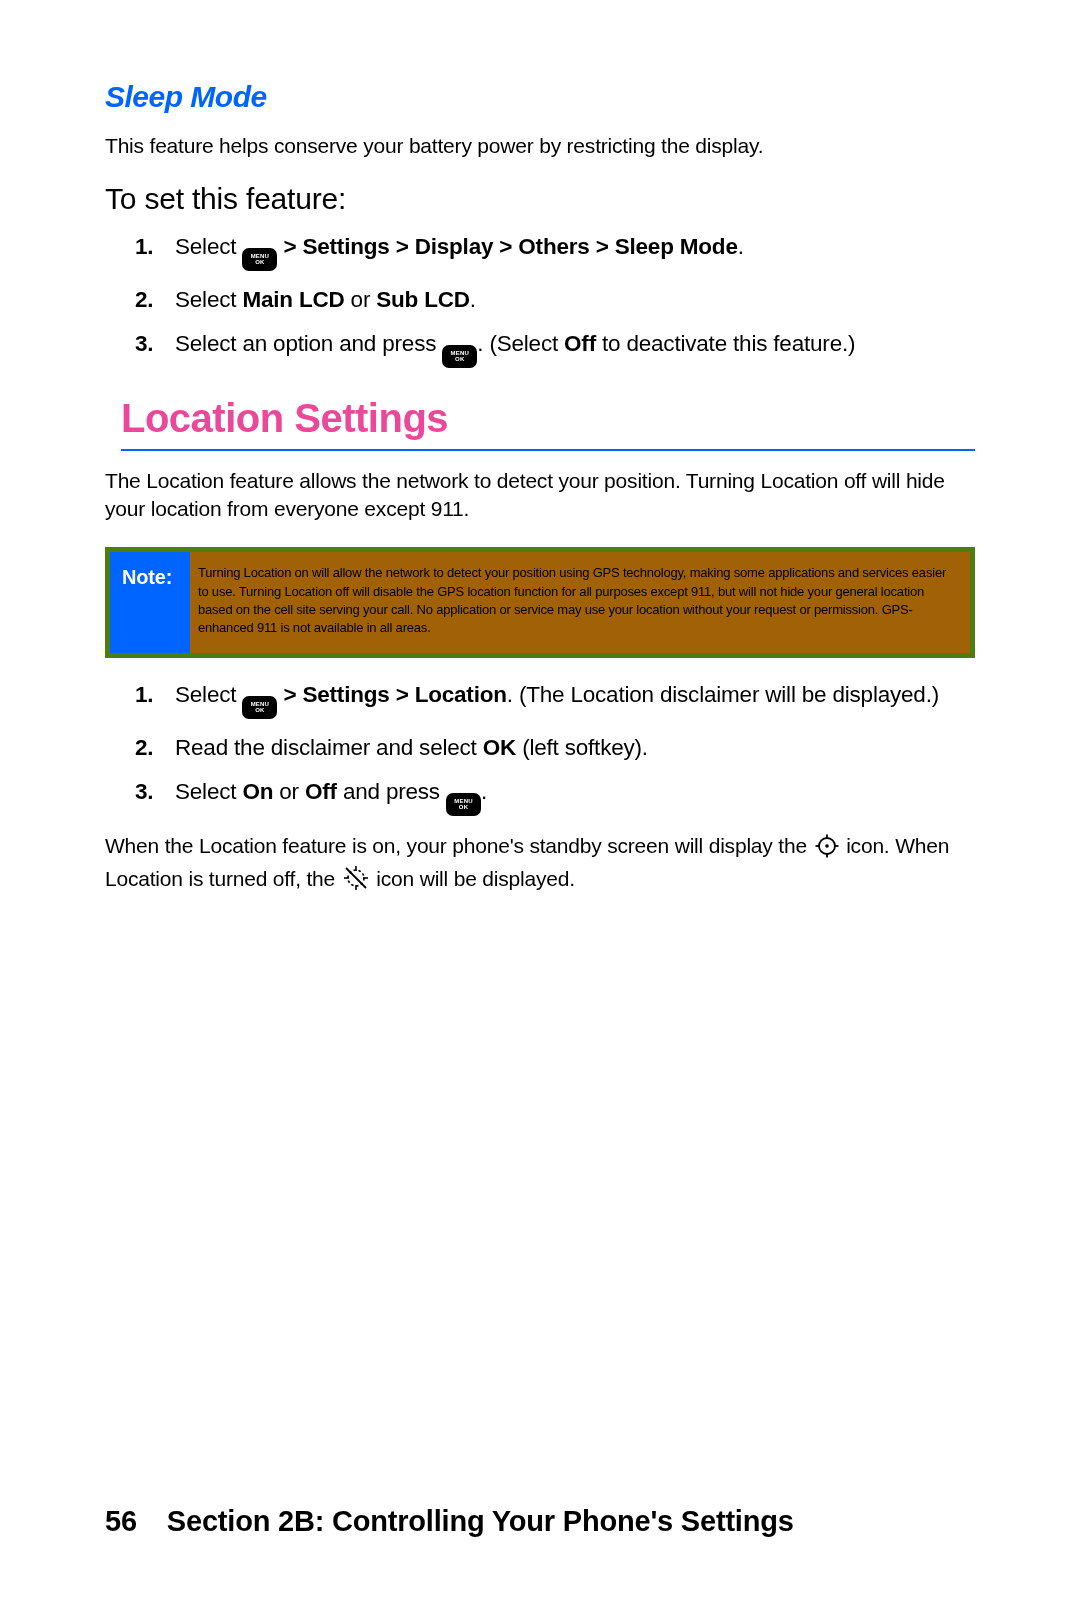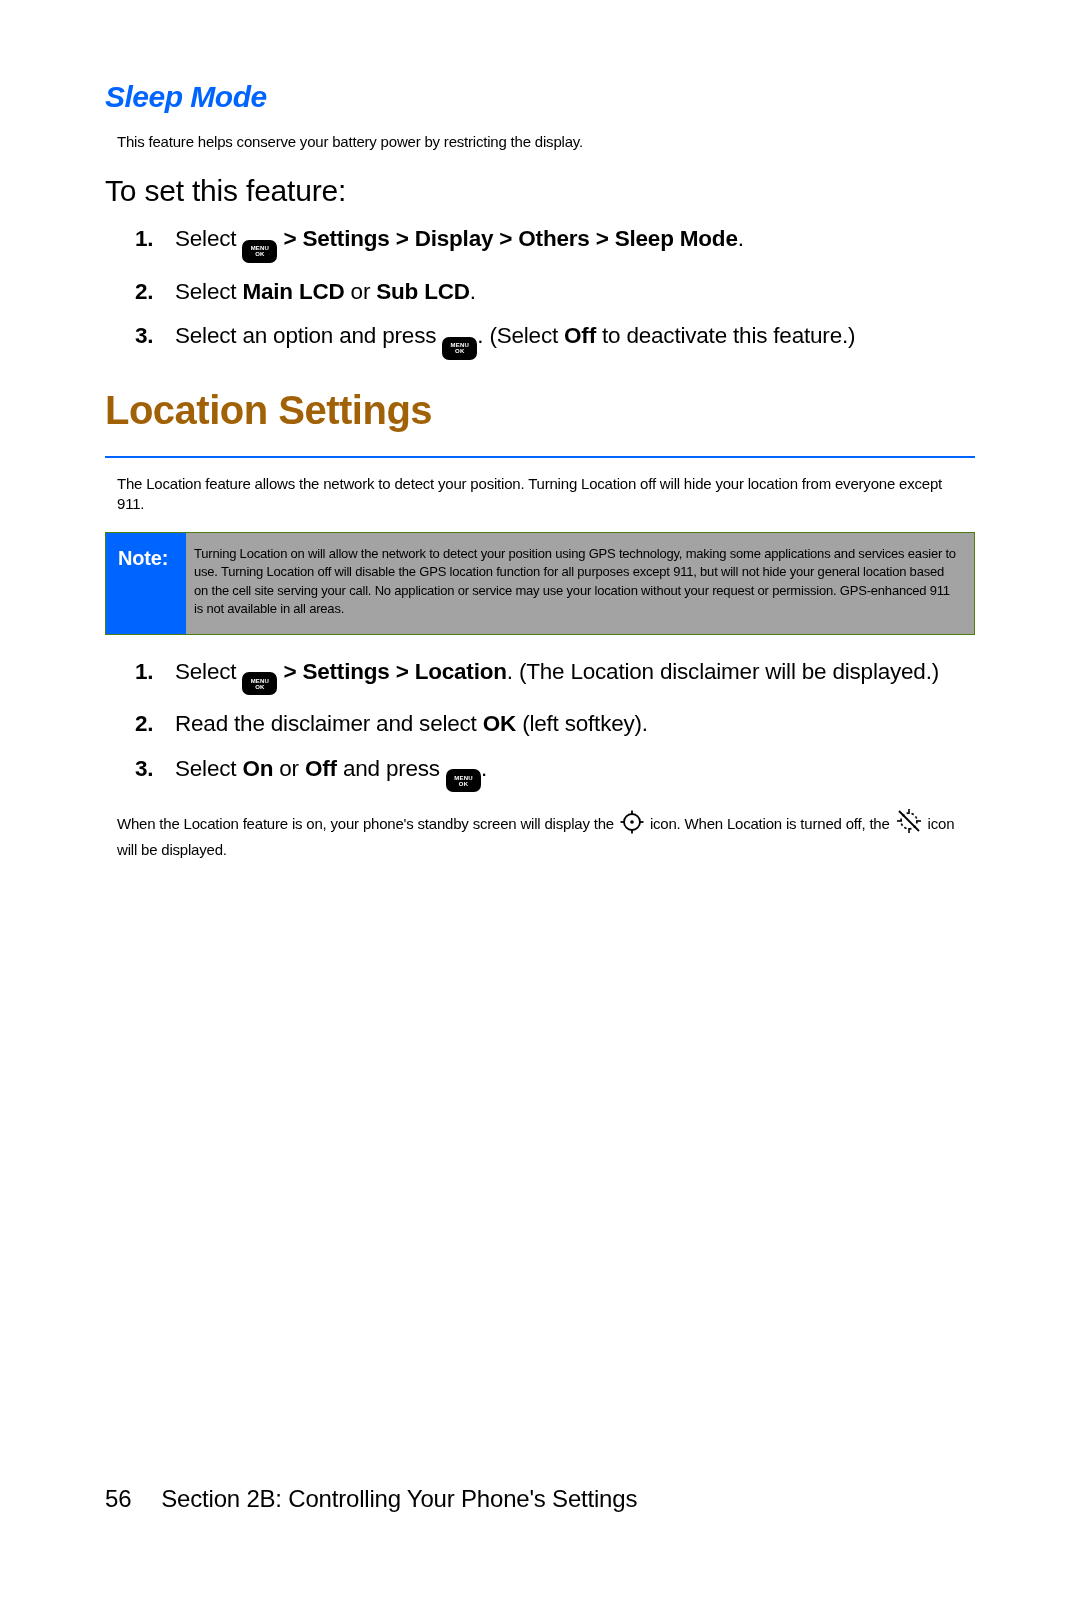--- a/index.html
+++ b/index.html
@@ -19,32 +19,32 @@
     }
     .h-blue-sm {
       color: #0064ff;
       font-weight: bold;
       font-size: 30px;
       margin: 0 0 18px 0;
       letter-spacing: -0.5px;
       font-style: italic;
     }
     .h-blue-lg {
-      color: #a16207;
+      color: #ec4899;
       font-weight: bold;
       font-size: 40px;
-      margin: 28px 0 0 0;
-      padding-bottom: 23px;
+      margin: 28px 0 0 16px;
+      padding-bottom: 8px;
       border-bottom: 2.5px solid #0064ff;
       letter-spacing: -0.5px;
     }
     p.body {
-      font-size: 15px;
+      font-size: 21px;
       line-height: 1.35;
-      margin: 16px 12px;
+      margin: 16px 0;
       letter-spacing: -0.2px;
     }
     .sub-h {
       font-weight: normal;
       font-size: 30px;
       margin: 22px 0 16px 0;
       letter-spacing: -0.2px;
     }
     ol.steps {
       list-style: none;
@@ -78,47 +78,47 @@
       vertical-align: -4px;
       font-size: 6px;
       font-weight: bold;
       line-height: 1;
       padding: 1px 0;
       box-sizing: border-box;
       letter-spacing: 0.2px;
     }
     .menu-key span { display:block; }
     .note-box {
-      border: 1px solid #4d7c0f;
-      background: #a3a3a3;
+      border: 5px solid #4d7c0f;
+      background: #a16207;
       display: flex;
-      margin: 18px 0 22px 0;
+      margin: 24px 0 22px 0;
     }
     .note-label {
       background: #0064ff;
       color: #fff;
       font-weight: bold;
       font-size: 20px;
       padding: 14px 12px;
       flex: 0 0 auto;
       min-width: 56px;
       letter-spacing: -0.2px;
     }
     .note-text {
       font-size: 13px;
       line-height: 1.4;
       padding: 12px 14px 16px 8px;
       letter-spacing: -0.2px;
     }
     .footer {
       position: absolute;
-      bottom: 107px;
+      bottom: 82px;
       left: 105px;
-      font-size: 24px;
-      font-weight: normal;
+      font-size: 29px;
+      font-weight: bold;
       letter-spacing: -0.2px;
     }
     .footer .pnum {
       margin-right: 30px;
     }
     .loc-on-icon, .loc-off-icon {
       display: inline-block;
       vertical-align: -5px;
       margin: 0 2px;
     }

